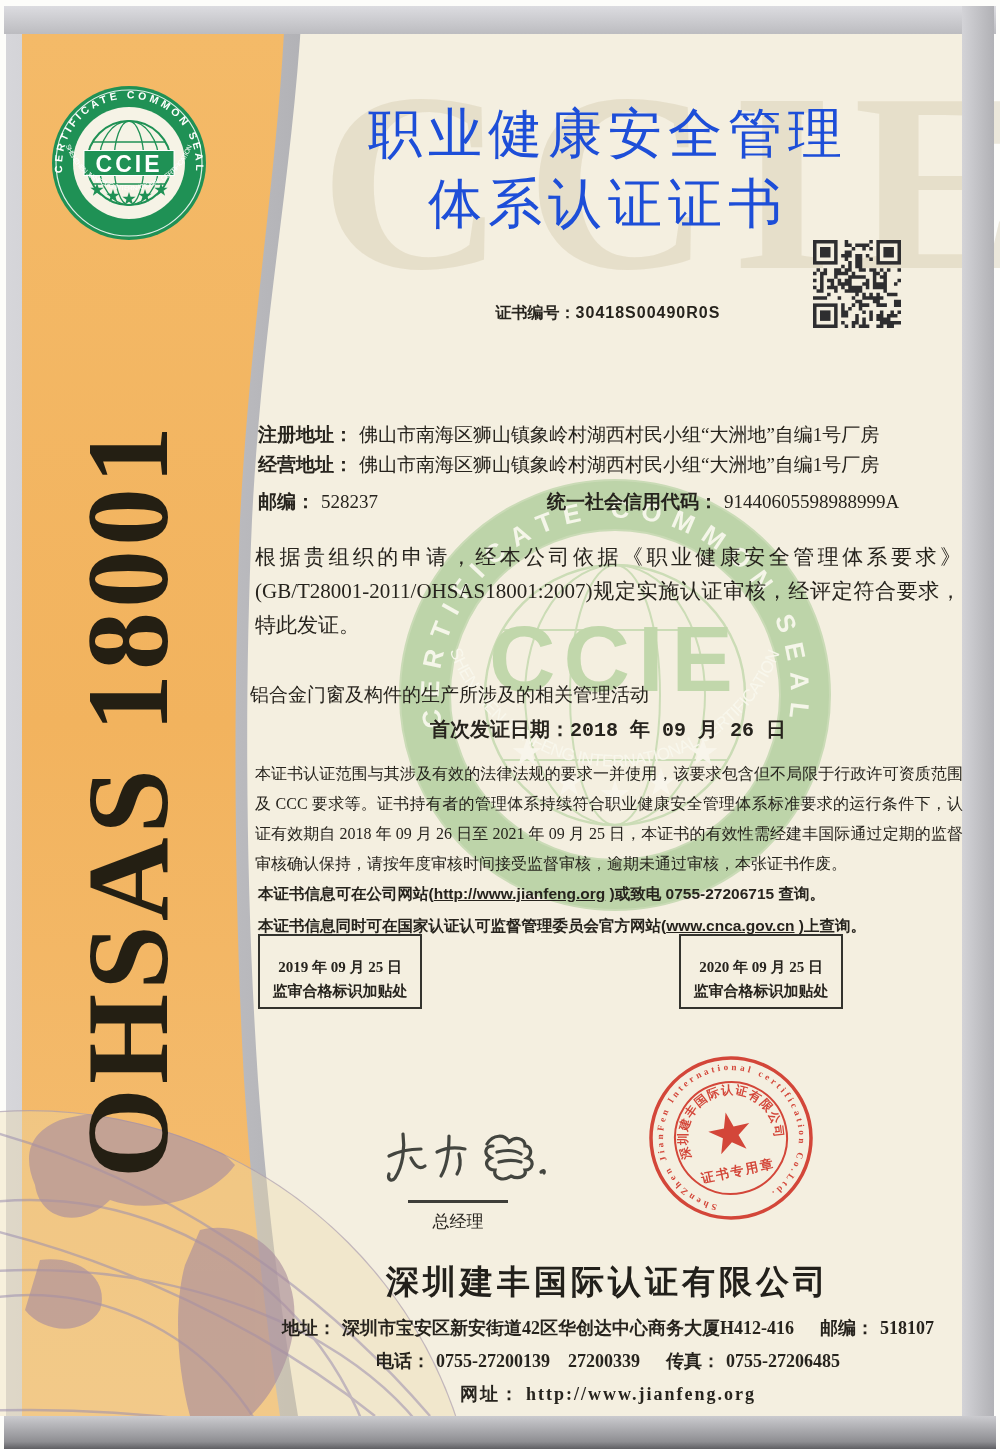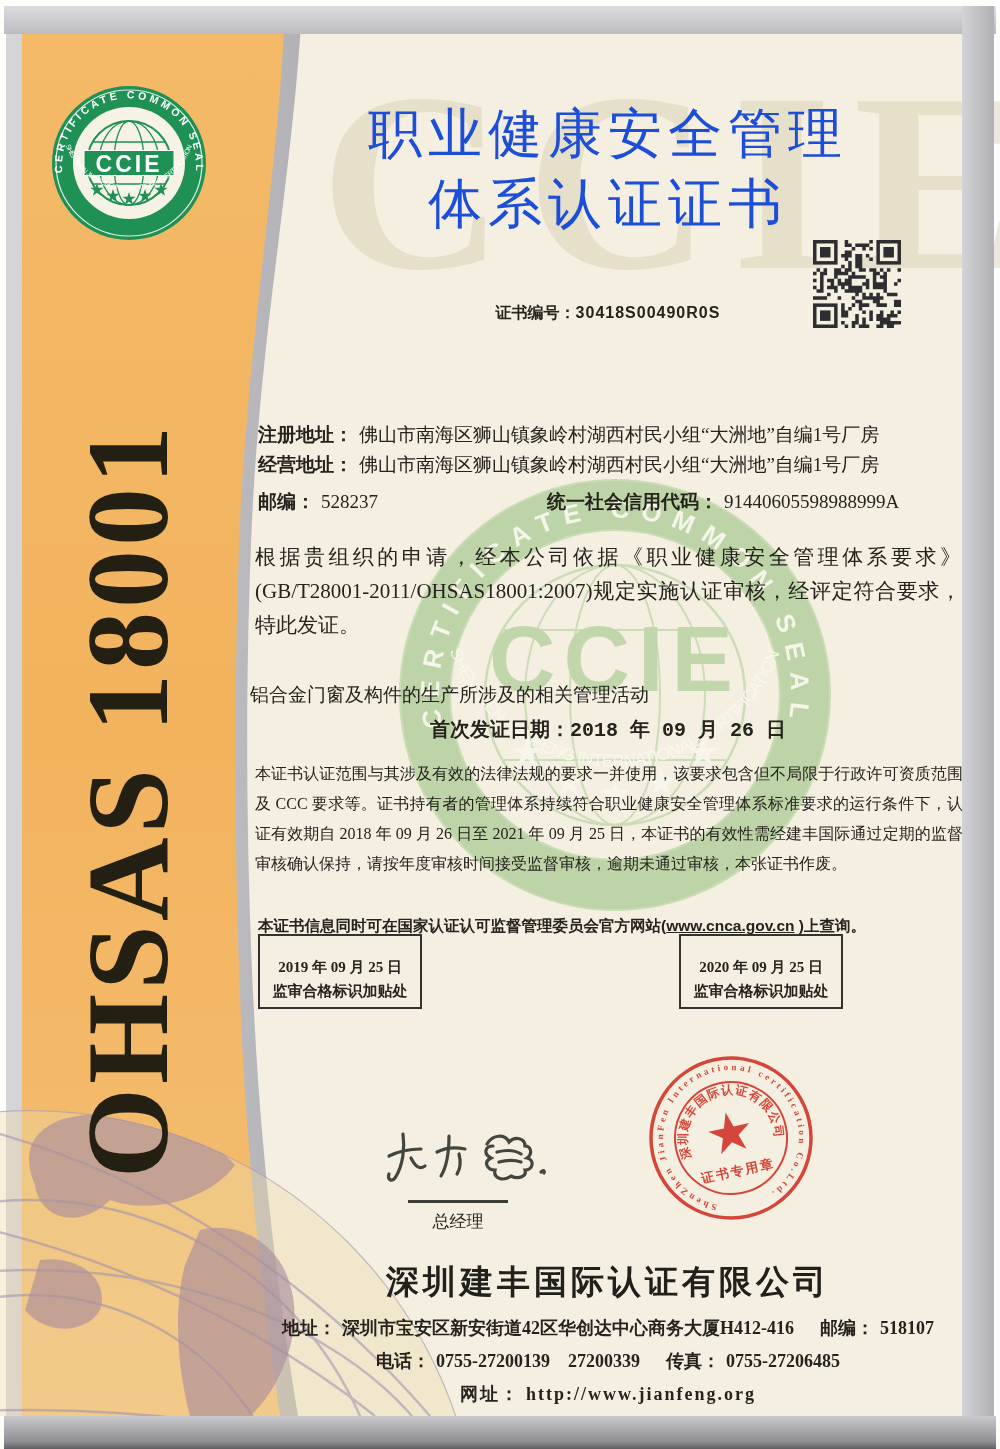--- a/index.html
+++ b/index.html
@@ -177,20 +177,23 @@
   </div>
   <div class="abs addr" style="top:489px;left:547px;width:420px;">
     <span class="lbl">统一社会信用代码：</span><span>91440605598988999A</span>
   </div>
 
   <div class="abs grant">根据贵组织的申请，经本公司依据《职业健康安全管理体系要求》(GB/T28001-2011/OHSAS18001:2007)规定实施认证审核，经评定符合要求，特此发证。</div>
   <div class="abs scope-t">铝合金门窗及构件的生产所涉及的相关管理活动</div>
   <div class="abs issue">首次发证日期：2018 年 09 月 26 日</div>
   <div class="abs terms">本证书认证范围与其涉及有效的法律法规的要求一并使用，该要求包含但不局限于行政许可资质范围及 CCC 要求等。证书持有者的管理体系持续符合职业健康安全管理体系标准要求的运行条件下，认证有效期自 2018 年 09 月 26 日至 2021 年 09 月 25 日，本证书的有效性需经建丰国际通过定期的监督审核确认保持，请按年度审核时间接受监督审核，逾期未通过审核，本张证书作废。</div>
 
+  <div class="abs info" style="top:884px;">
+    <span>本证书信息可在公司网站(</span><span class="url">http://www.jianfeng.org</span><span> )或致电 0755-27206715 查询。</span>
+  </div>
   <div class="abs info" style="top:916px;">
     <span>本证书信息同时可在国家认证认可监督管理委员会官方网站(</span><span class="url">www.cnca.gov.cn</span><span> )上查询。</span>
   </div>
 
   <div class="abs abox" style="left:258px;top:934px;">
     <div>2019 年 09 月 25 日</div>
     <div>监审合格标识加贴处</div>
   </div>
   <div class="abs abox" style="left:679px;top:934px;">
     <div>2020 年 09 月 25 日</div>

